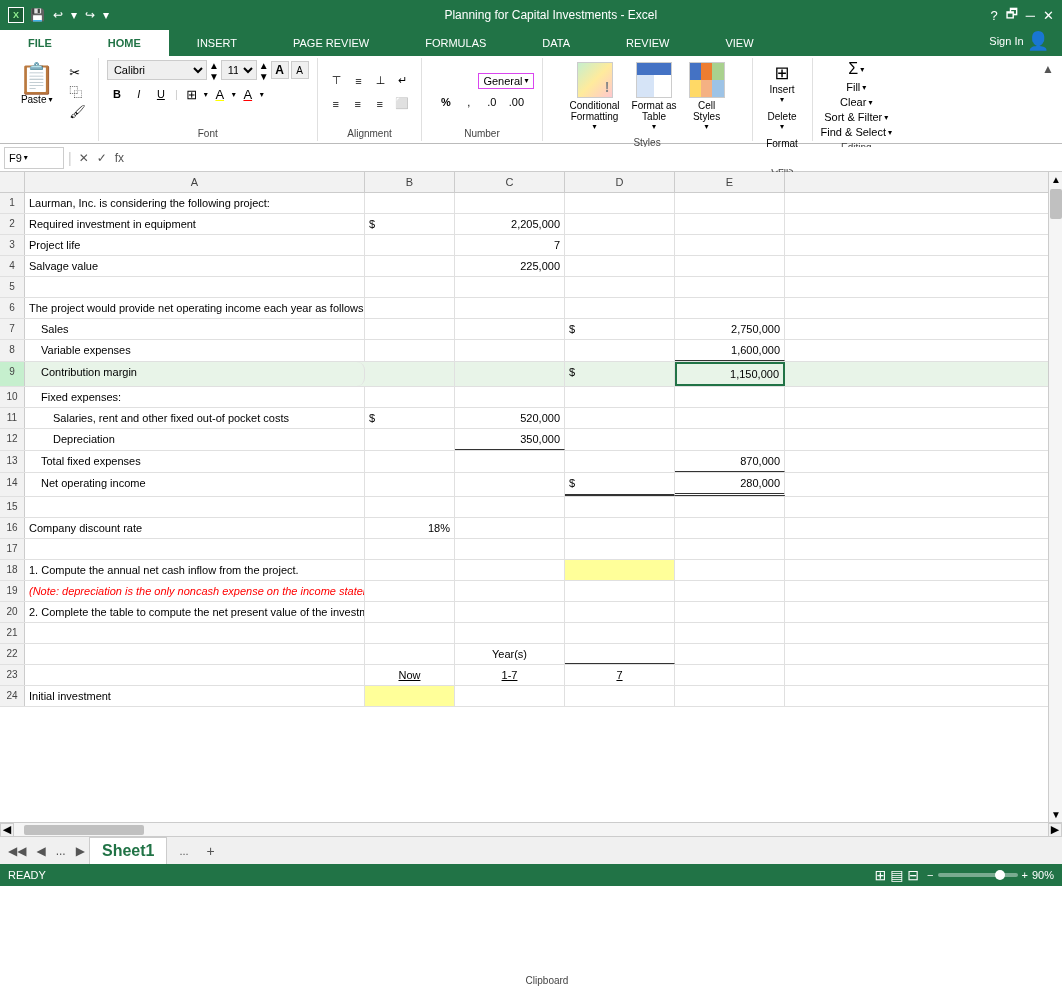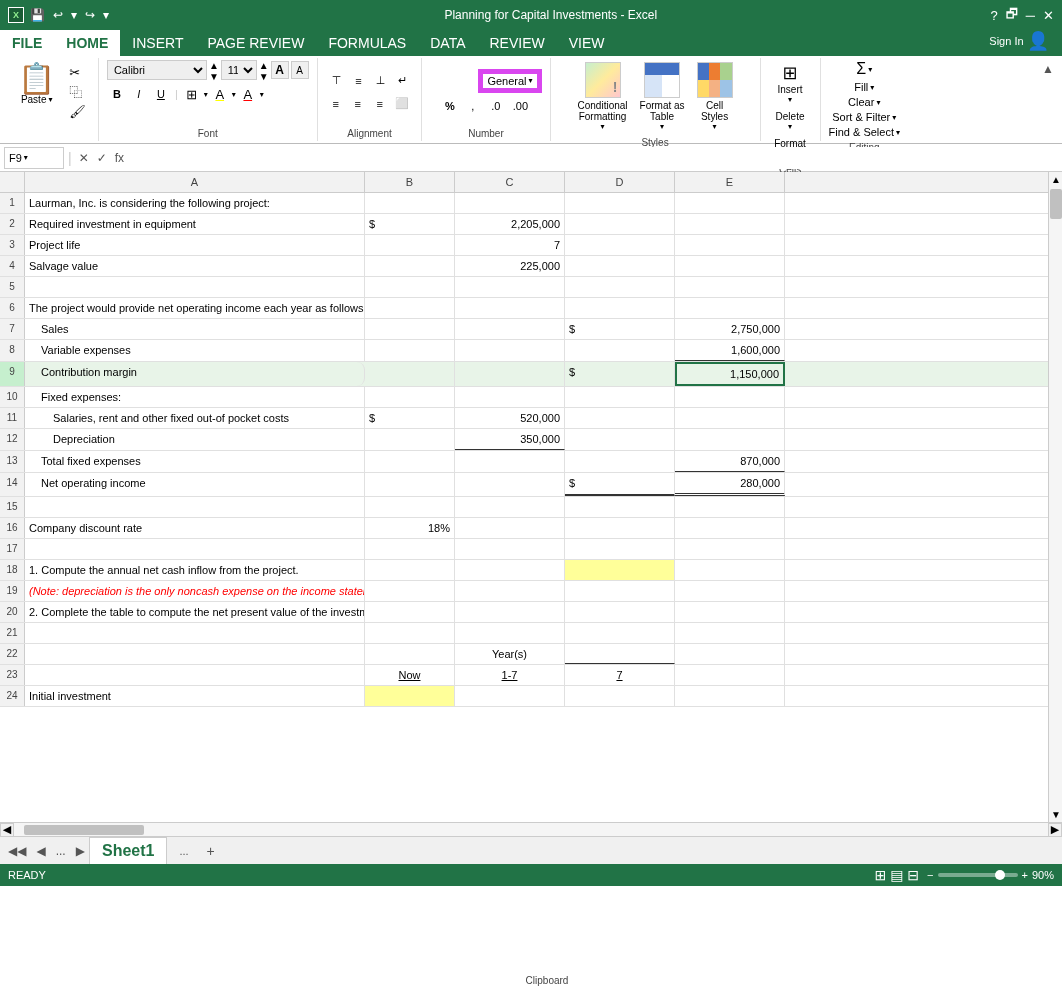--- a/index.html
+++ b/index.html
@@ -24,23 +24,23 @@
     
     
     .ribbon-tabs {
       background: #217346;
       display: flex;
       align-items: flex-end;
       padding: 0 0 0 0;
       height: 26px;
     }
     .ribbon-tab {
-      padding: 4px 12px;
+      padding: 4px 28px;
       color: white;
-      font-size: 14px;
+      font-size: 11px;
       cursor: pointer;
       height: 26px;
       display: flex;
       align-items: center;
     }
     .ribbon-tab.active {
       background: #fff;
       color: #217346;
       font-weight: 600;
     }
@@ -417,21 +417,21 @@
           <button class="fmt-btn">≡</button>
           <button class="fmt-btn">⬜</button>
         </div>
       </div>
     </div>
     <div class="ribbon-group-label">Alignment</div>
   </div>
 
   <div class="ribbon-group" style="min-width: 70px;">
     <div class="ribbon-group-content" style="flex-direction: column; align-items: center; justify-content: center; gap: 3px;">
-      <div style="display: flex; align-items: center; gap: 2px; font-size: 11px; border: 5px solid #d946ef; padding: 1px 4px; margin-left: 48px;">
+      <div style="display: flex; align-items: center; gap: 2px; font-size: 11px; border: 1px solid #d946ef; padding: 1px 4px; margin-left: 48px;">
         <span>General</span>
         <span style="font-size:8px; cursor:pointer;">▾</span>
       </div>
       <div style="display: flex; gap: 3px; align-items: center;">
         <button class="fmt-btn" style="font-weight:bold;">%</button>
         <button class="fmt-btn">,</button>
         <button class="fmt-btn">.0</button>
         <button class="fmt-btn">.00</button>
       </div>
     </div>

